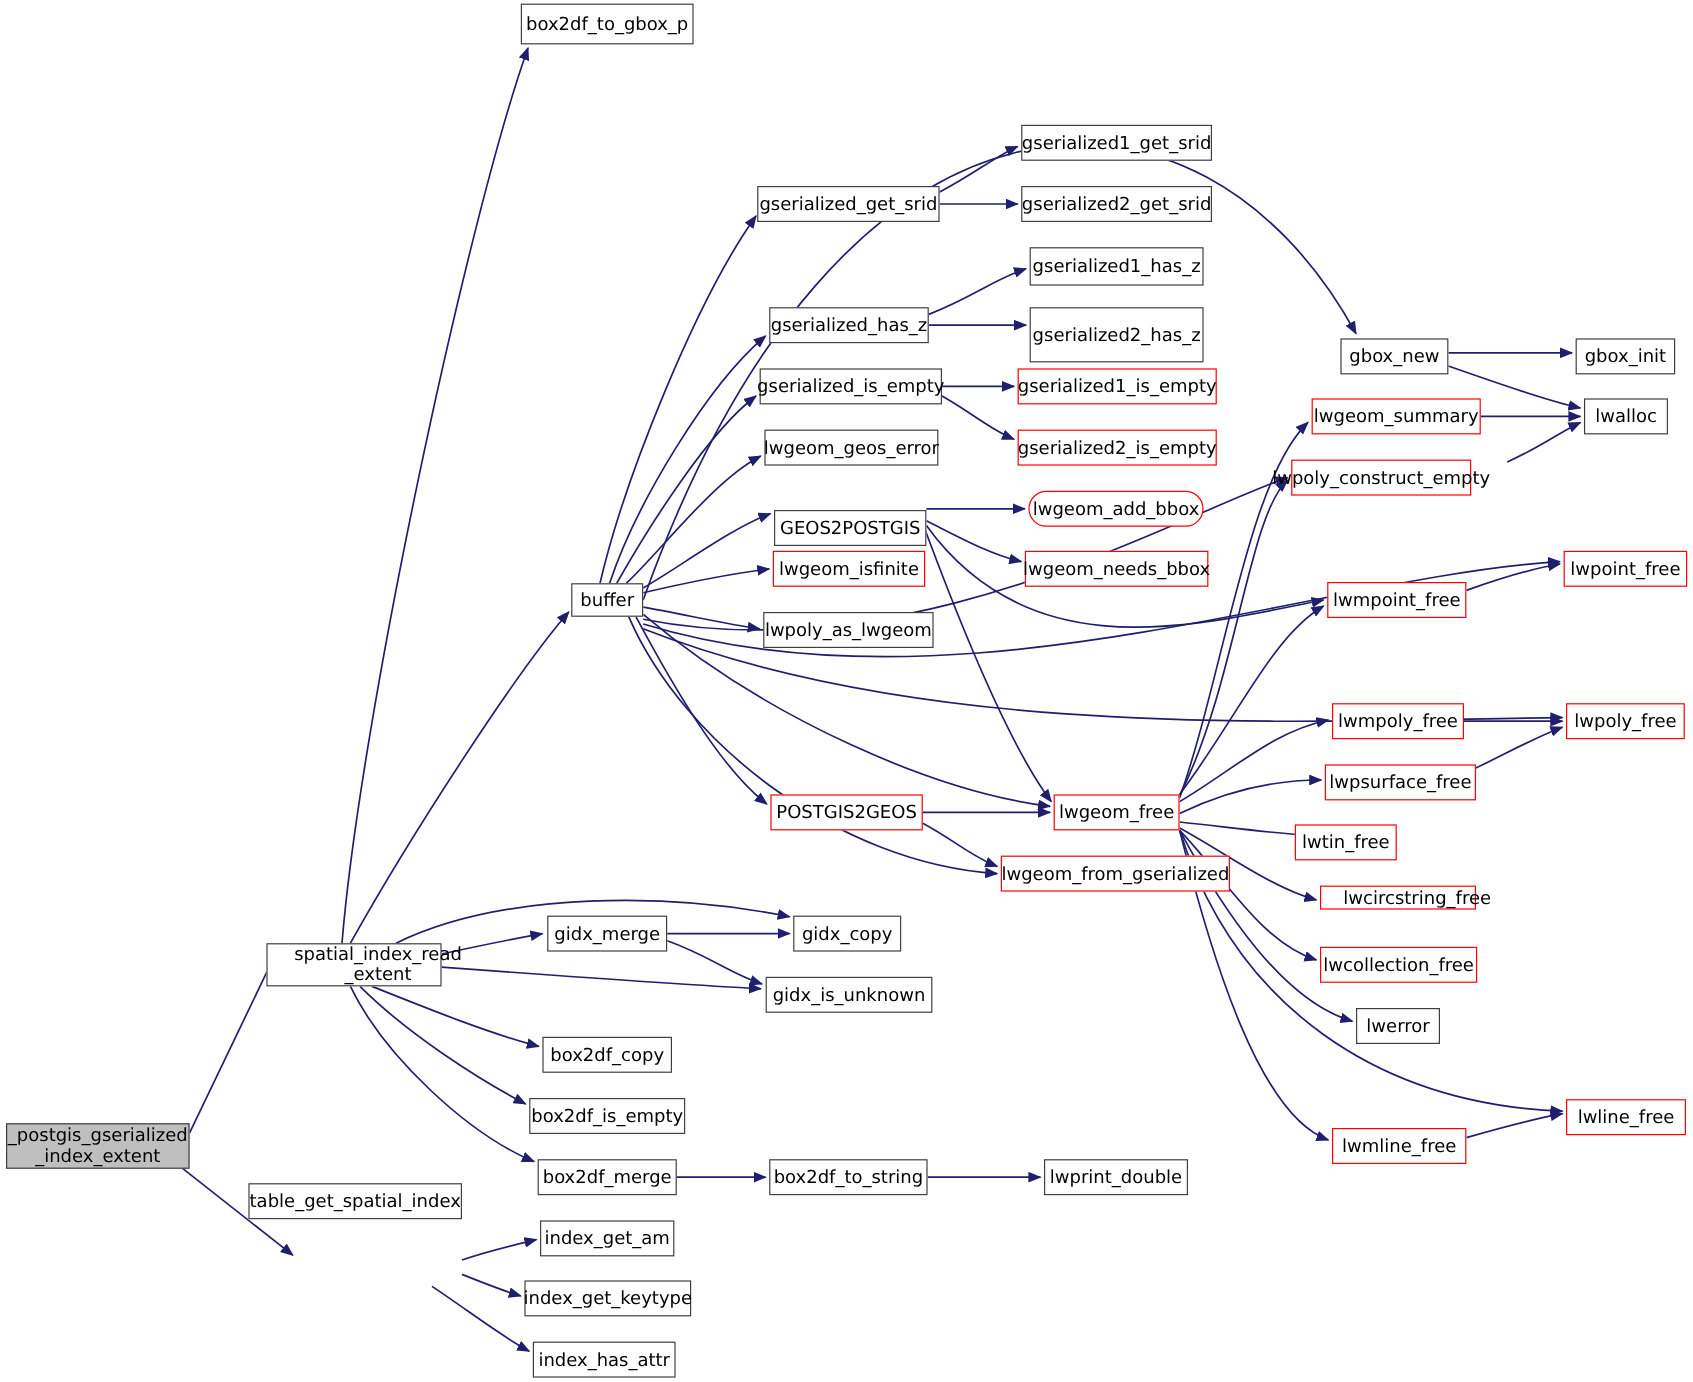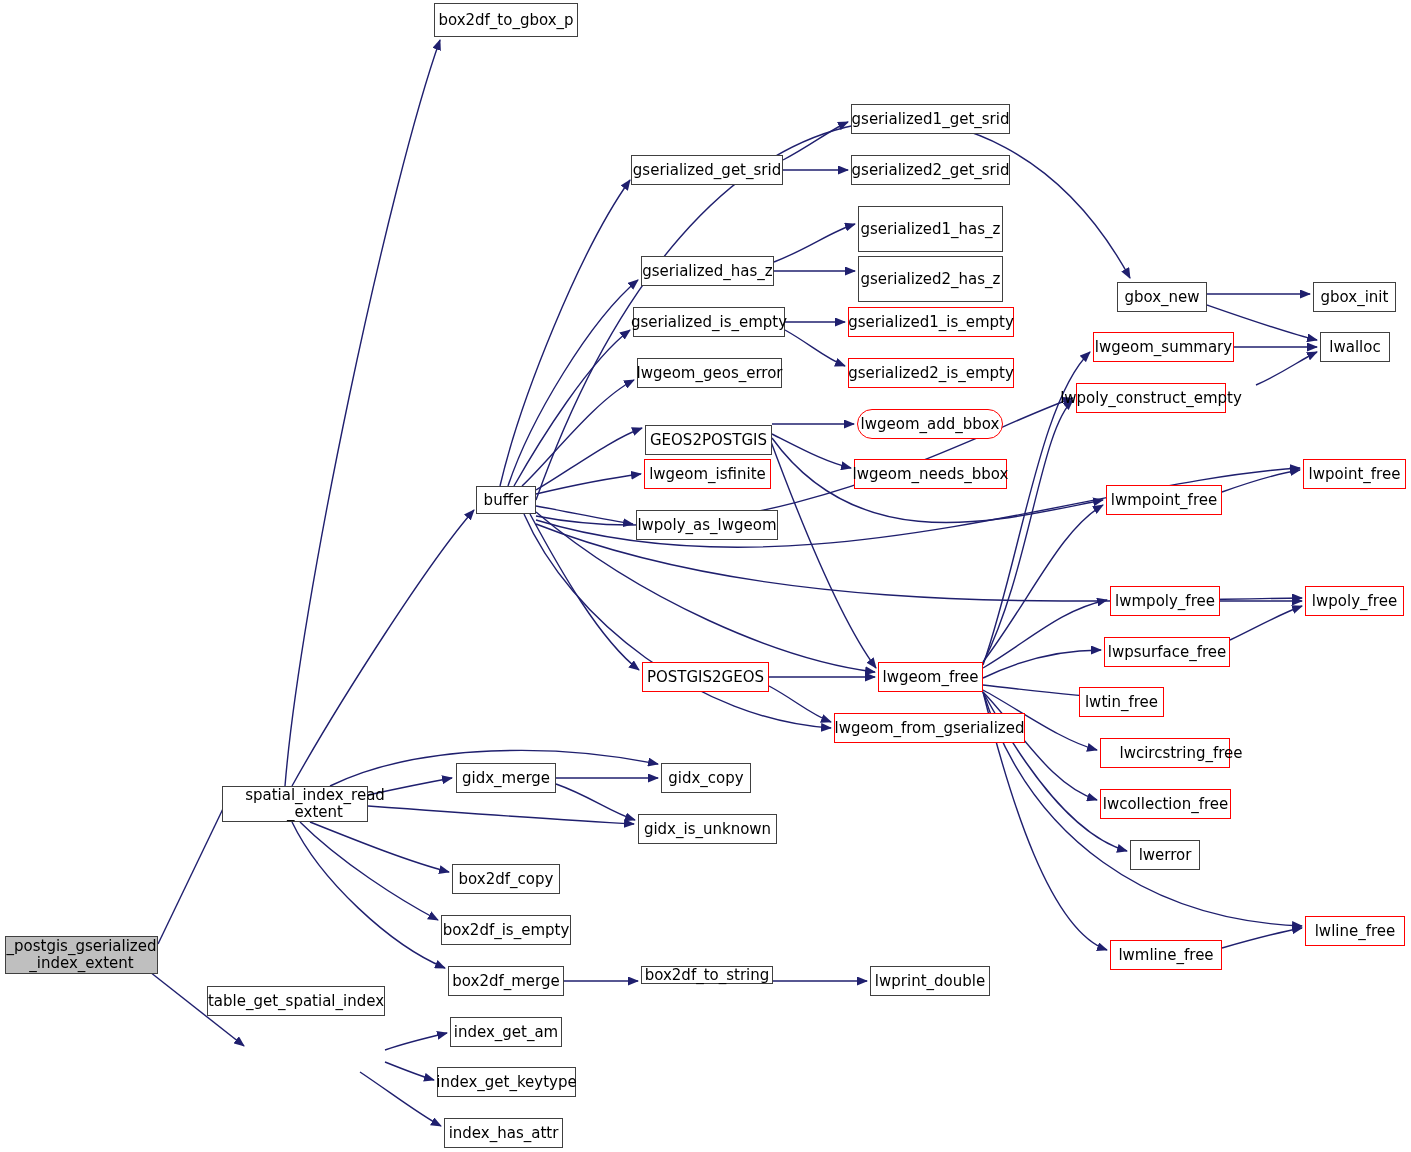--- a/index.html
+++ b/index.html
@@ -102,21 +102,21 @@
         <path d="M983,692 C1020,760 1070,835 1127,851" marker-end="url(#arrow)"></path>
         <path d="M983,692 C1010,800 1050,930 1107,950" marker-end="url(#arrow)"></path>
         <path d="M983,692 C1030,840 1150,920 1302,926" marker-end="url(#arrow)"></path>
       </g>
   </svg>
   <div id="node-layer">
       <div class="node black" style="left: 434px; top: 3px; width: 144px; height: 34px;"><span class="lbl">box2df_to_gbox_p</span></div>
       <div class="node black" style="left: 851px; top: 104px; width: 159px; height: 30px;"><span class="lbl">gserialized1_get_srid</span></div>
       <div class="node black" style="left: 631px; top: 155px; width: 152px; height: 30px;"><span class="lbl">gserialized_get_srid</span></div>
       <div class="node black" style="left: 851px; top: 155px; width: 159px; height: 30px;"><span class="lbl">gserialized2_get_srid</span></div>
-      <div class="node black" style="left: 858px; top: 206px; width: 145px; height: 46px;"><span class="lbl">gserialized1_has_z</span></div>
+      <div class="node black" style="left: 858px; top: 206px; width: 145px; height: 32px;"><span class="lbl">gserialized1_has_z</span></div>
       <div class="node black" style="left: 641px; top: 256px; width: 133px; height: 30px;"><span class="lbl">gserialized_has_z</span></div>
       <div class="node black" style="left: 858px; top: 256px; width: 145px; height: 46px;"><span class="lbl">gserialized2_has_z</span></div>
       <div class="node black" style="left: 633px; top: 307px; width: 152px; height: 30px;"><span class="lbl">gserialized_is_empty</span></div>
       <div class="node red" style="left: 848px; top: 307px; width: 166px; height: 30px;"><span class="lbl">gserialized1_is_empty</span></div>
       <div class="node black" style="left: 637px; top: 358px; width: 145px; height: 30px;"><span class="lbl">lwgeom_geos_error</span></div>
       <div class="node red" style="left: 848px; top: 358px; width: 166px; height: 30px;"><span class="lbl">gserialized2_is_empty</span></div>
       <div class="node black" style="left: 645px; top: 425px; width: 127px; height: 30px;"><span class="lbl">GEOS2POSTGIS</span></div>
       <div class="node red" style="left: 857px; top: 409px; width: 146px; height: 30px; border-radius: 15px;"><span class="lbl">lwgeom_add_bbox</span></div>
       <div class="node black" style="left: 1117px; top: 282px; width: 90px; height: 30px;"><span class="lbl">gbox_new</span></div>
       <div class="node black" style="left: 1313px; top: 282px; width: 83px; height: 30px;"><span class="lbl">gbox_init</span></div>
@@ -129,35 +129,35 @@
       <div class="node red" style="left: 1106px; top: 485px; width: 116px; height: 30px;"><span class="lbl">lwmpoint_free</span></div>
       <div class="node black" style="left: 476px; top: 486px; width: 60px; height: 28px;"><span class="lbl">buffer</span></div>
       <div class="node black" style="left: 636px; top: 510px; width: 142px; height: 30px;"><span class="lbl">lwpoly_as_lwgeom</span></div>
       <div class="node red" style="left: 1110px; top: 586px; width: 110px; height: 30px;"><span class="lbl">lwmpoly_free</span></div>
       <div class="node red" style="left: 1305px; top: 586px; width: 99px; height: 30px;"><span class="lbl">lwpoly_free</span></div>
       <div class="node red" style="left: 1104px; top: 637px; width: 126px; height: 30px;"><span class="lbl">lwpsurface_free</span></div>
       <div class="node red" style="left: 642px; top: 662px; width: 127px; height: 30px;"><span class="lbl">POSTGIS2GEOS</span></div>
       <div class="node red" style="left: 878px; top: 662px; width: 105px; height: 30px;"><span class="lbl">lwgeom_free</span></div>
       <div class="node red" style="left: 1079px; top: 687px; width: 85px; height: 30px;"><span class="lbl">lwtin_free</span></div>
       <div class="node red" style="left: 834px; top: 713px; width: 191px; height: 30px;"><span class="lbl">lwgeom_from_gserialized</span></div>
-      <div class="node red" style="left: 1100px; top: 738px; width: 130px; height: 30px; padding-left: 32px;"><span class="lbl">lwcircstring_free</span></div>
+      <div class="node red" style="left: 1100px; top: 738px; width: 130px; height: 20px; padding-left: 32px;"><span class="lbl">lwcircstring_free</span></div>
       <div class="node black" style="left: 456px; top: 763px; width: 100px; height: 30px;"><span class="lbl">gidx_merge</span></div>
       <div class="node black" style="left: 661px; top: 763px; width: 90px; height: 30px;"><span class="lbl">gidx_copy</span></div>
       <div class="node red" style="left: 1100px; top: 789px; width: 131px; height: 30px;"><span class="lbl">lwcollection_free</span></div>
       <div class="node black" style="left: 222px; top: 786px; width: 146px; height: 36px; padding-left: 40px;"><span class="lbl">spatial_index_read
 _extent</span></div>
       <div class="node black" style="left: 638px; top: 814px; width: 139px; height: 30px;"><span class="lbl">gidx_is_unknown</span></div>
       <div class="node black" style="left: 1130px; top: 840px; width: 70px; height: 30px;"><span class="lbl">lwerror</span></div>
       <div class="node black" style="left: 452px; top: 864px; width: 108px; height: 30px;"><span class="lbl">box2df_copy</span></div>
       <div class="node black" style="left: 441px; top: 915px; width: 130px; height: 30px;"><span class="lbl">box2df_is_empty</span></div>
       <div class="node red" style="left: 1305px; top: 916px; width: 100px; height: 30px;"><span class="lbl">lwline_free</span></div>
       <div class="node root" style="left: 5px; top: 936px; width: 153px; height: 38px;"><span class="lbl">_postgis_gserialized
 _index_extent</span></div>
       <div class="node red" style="left: 1110px; top: 940px; width: 112px; height: 30px;"><span class="lbl">lwmline_free</span></div>
       <div class="node black" style="left: 448px; top: 966px; width: 116px; height: 30px;"><span class="lbl">box2df_merge</span></div>
-      <div class="node black" style="left: 641px; top: 966px; width: 132px; height: 18px;"><span class="lbl">box2df_to_string</span></div>
+      <div class="node black" style="left: 641px; top: 966px; width: 132px; height: 30px;"><span class="lbl">box2df_to_string</span></div>
       <div class="node black" style="left: 870px; top: 966px; width: 120px; height: 30px;"><span class="lbl">lwprint_double</span></div>
       <div class="node black" style="left: 450px; top: 1017px; width: 112px; height: 30px;"><span class="lbl">index_get_am</span></div>
       <div class="node black" style="left: 207px; top: 986px; width: 178px; height: 30px;"><span class="lbl">table_get_spatial_index</span></div>
       <div class="node black" style="left: 437px; top: 1067px; width: 139px; height: 30px;"><span class="lbl">index_get_keytype</span></div>
       <div class="node black" style="left: 444px; top: 1118px; width: 119px; height: 30px;"><span class="lbl">index_has_attr</span></div>
     </div>
 </div>
 
 </body></html>

